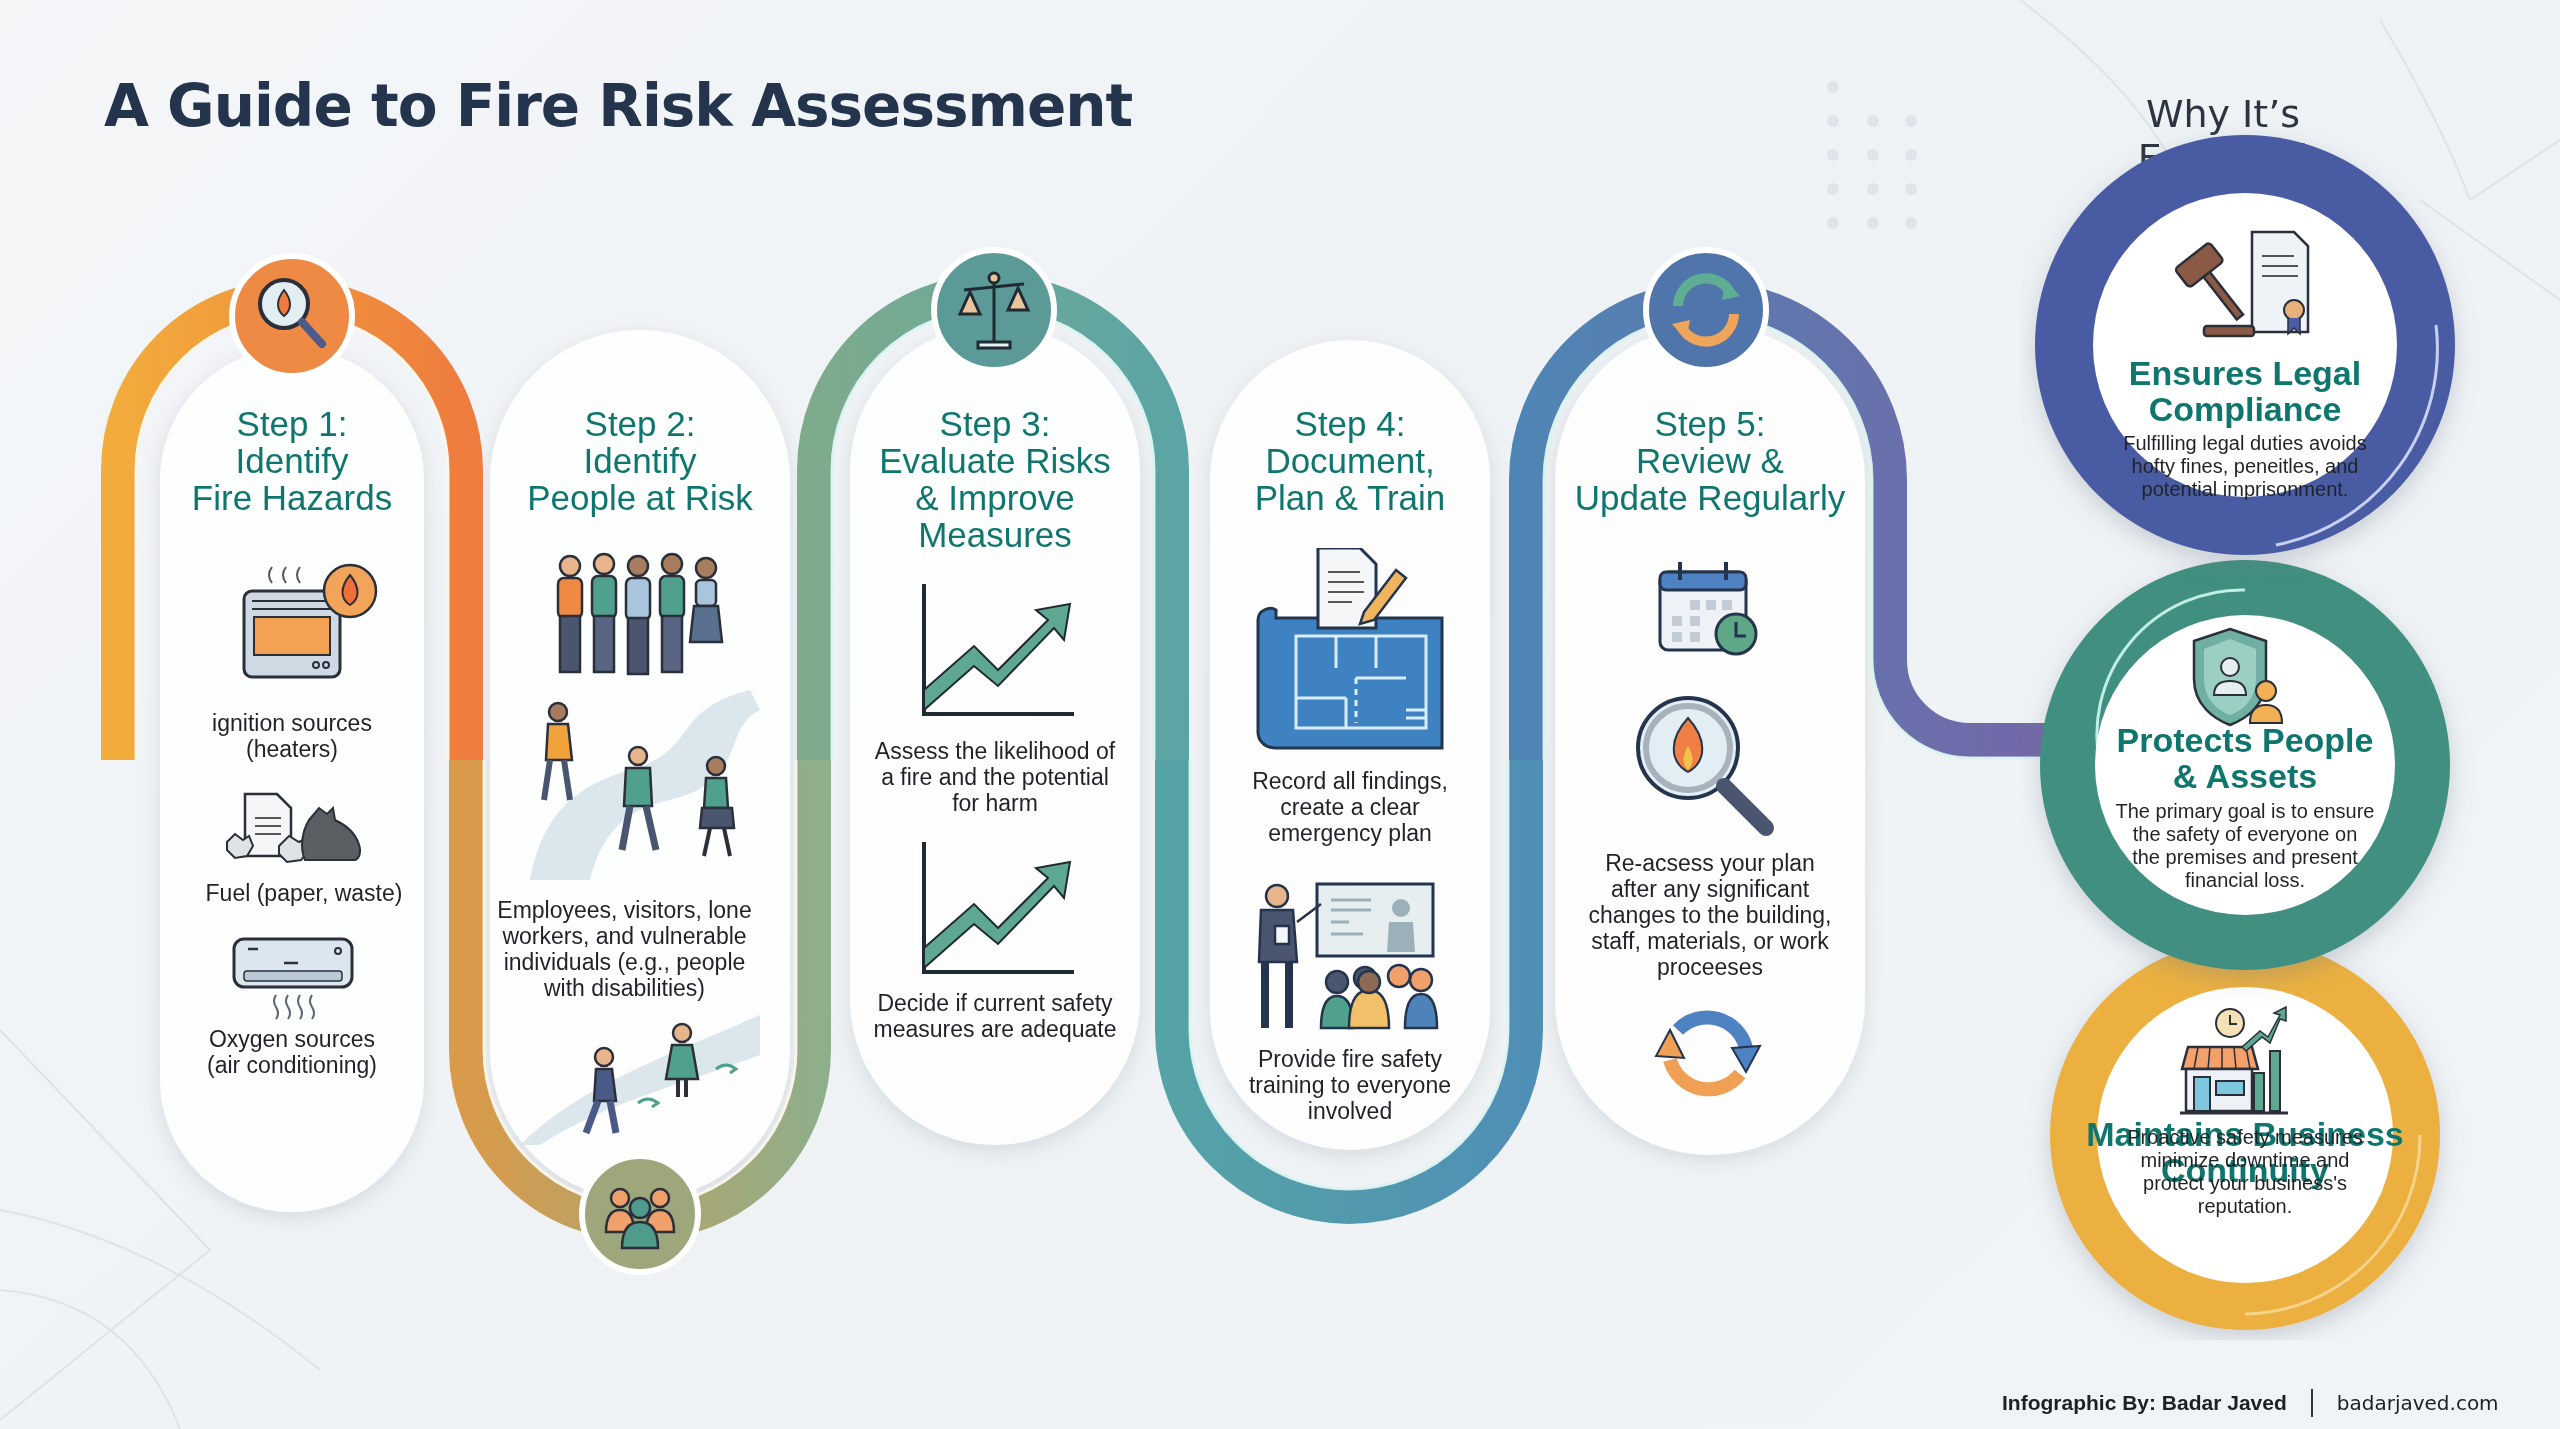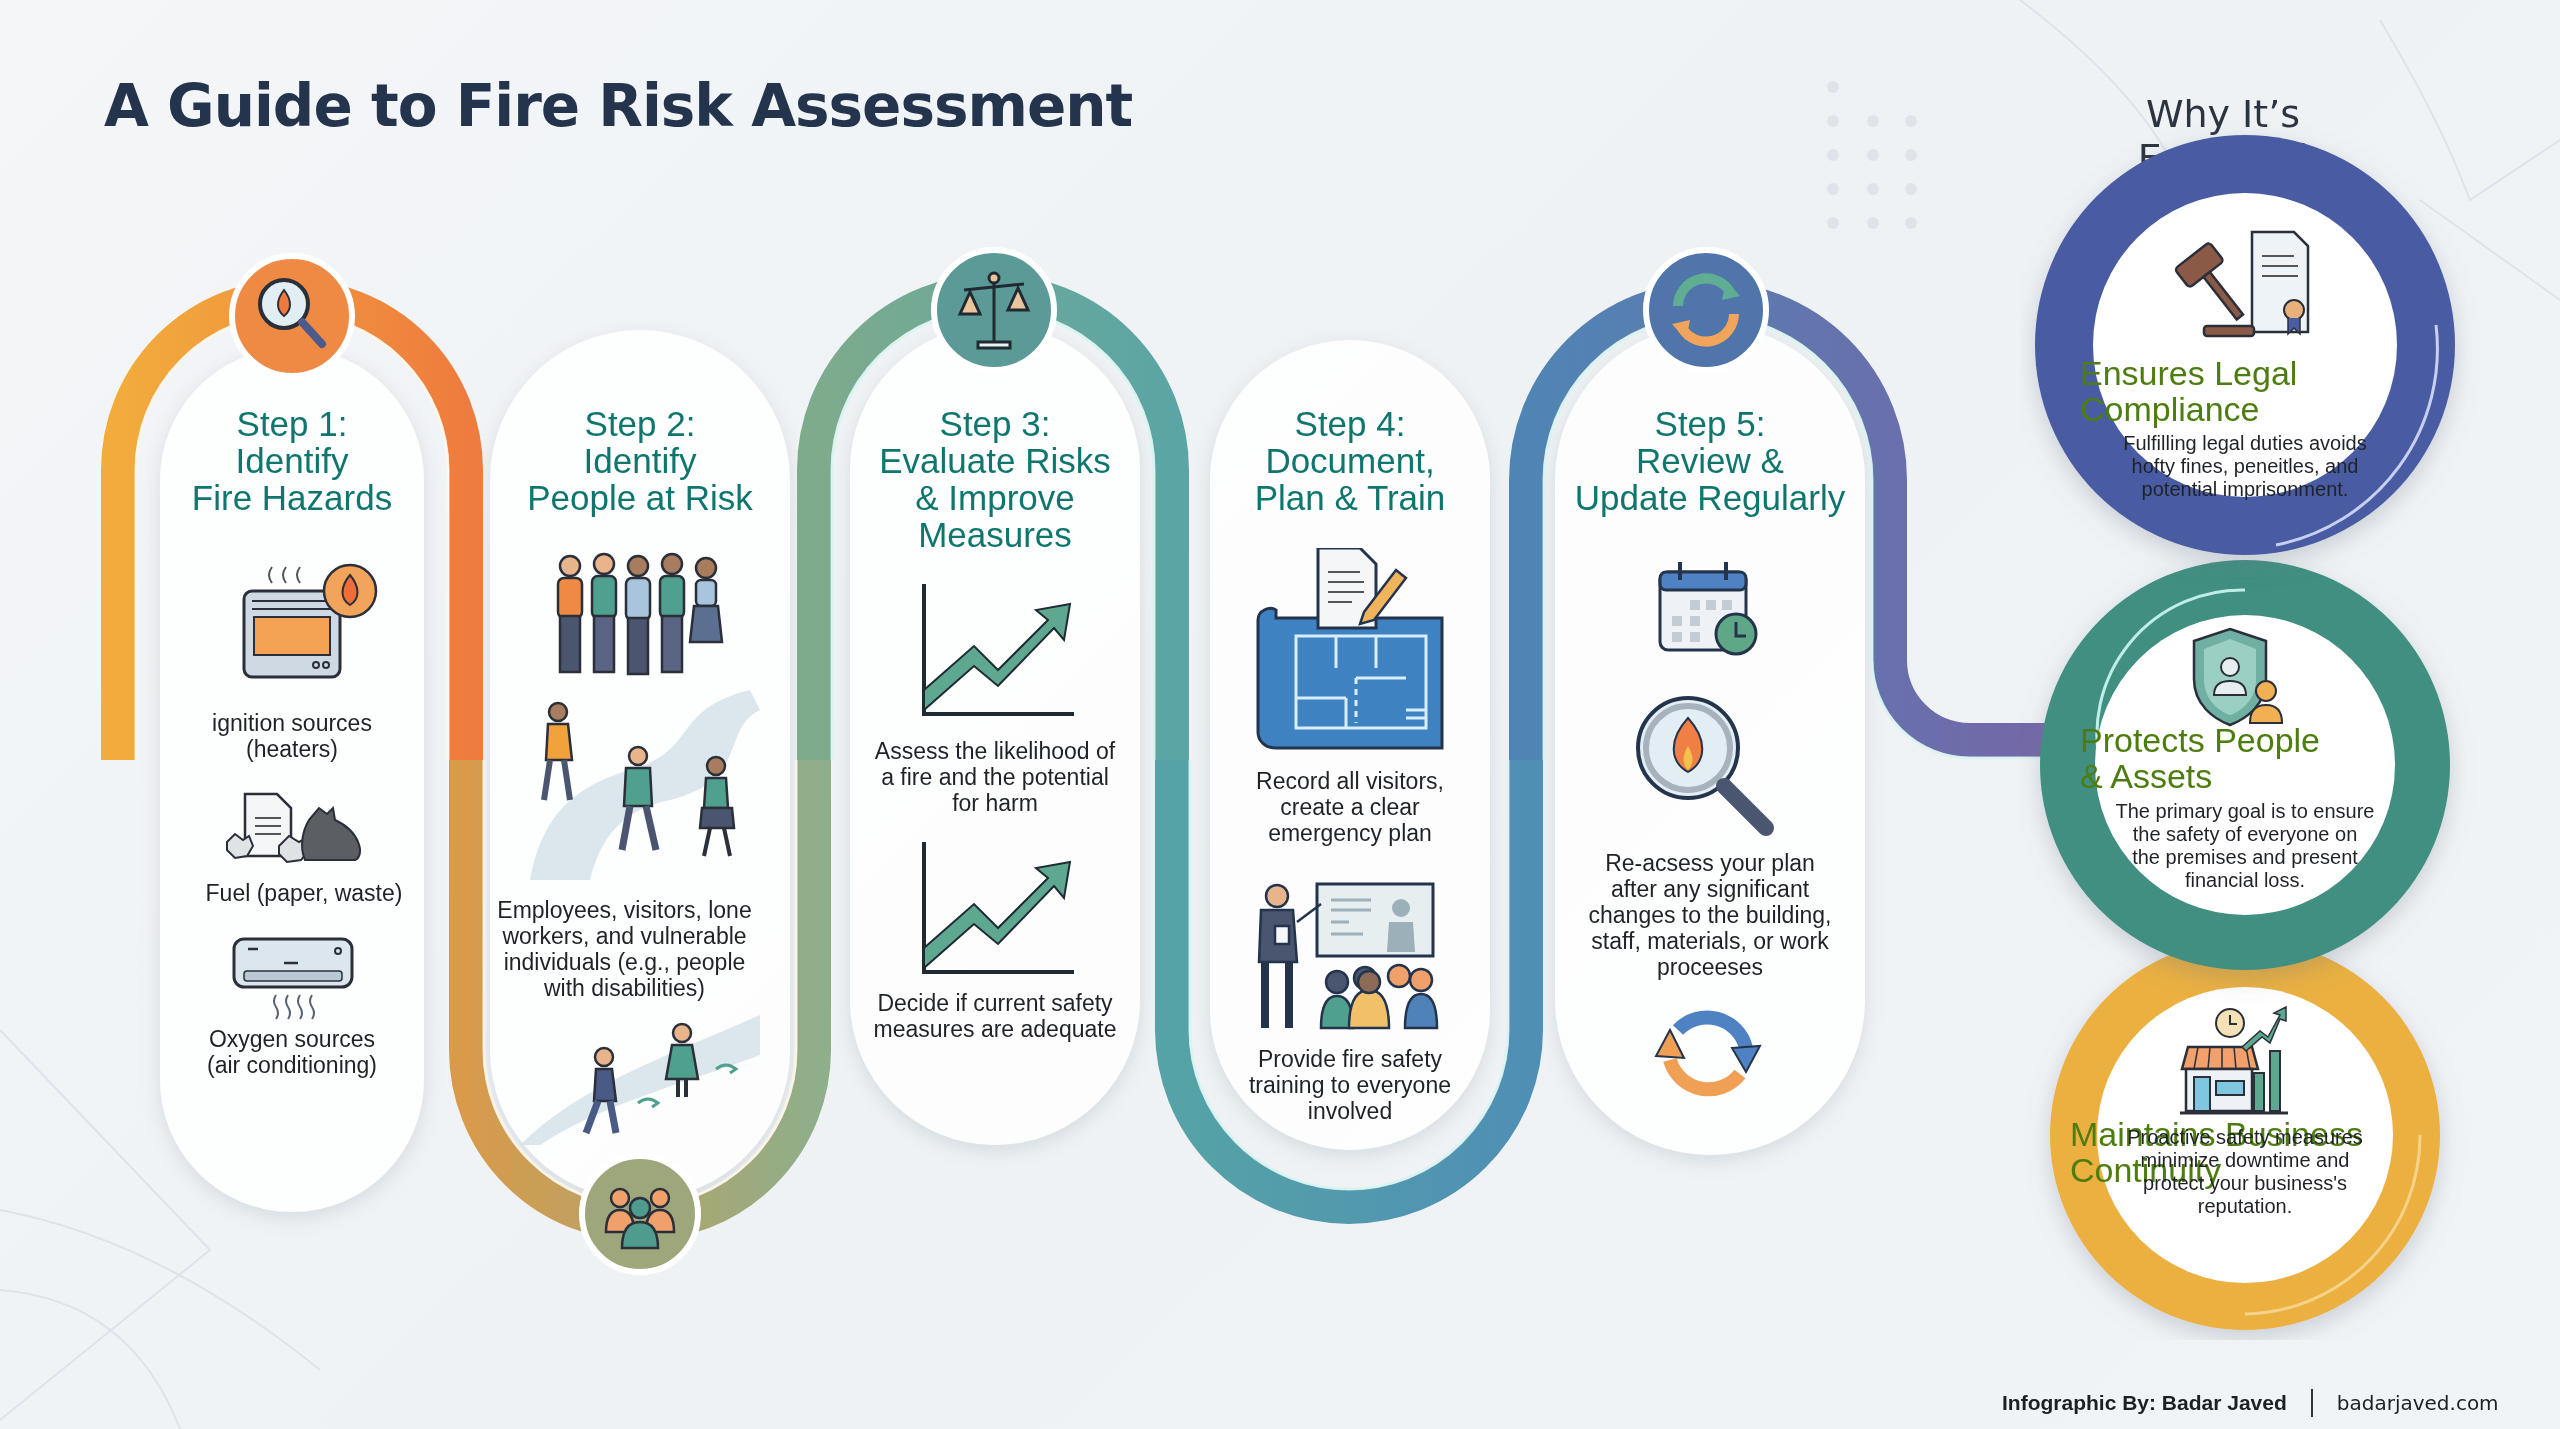--- a/index.html
+++ b/index.html
@@ -29,22 +29,22 @@
   .step-title {
     font-size: 35px; font-weight: normal; line-height: 37px; color: #0f766e;
     white-space: pre-line;
   }
   .caption {
     position: absolute; text-align: center;
     font-size: 23px; line-height: 26px; color: #1f2226;
     white-space: pre-line;
   }
   .benefit-title {
-    position: absolute; 
-    font-size: 34px; font-weight: normal; line-height: 36px; color: #4d7c0f;
+    position: absolute; text-align: center;
+    font-size: 34px; font-weight: bold; line-height: 36px; color: #0f766e;
     white-space: pre-line;
   }
   .benefit-desc {
     position: absolute; text-align: center;
     font-size: 20px; line-height: 23px; color: #1f2226;
     white-space: pre-line;
   }
   .footer {
     position: absolute; left: 2002px; top: 1389px;
     font-size: 21px; color: #1c1f24; display: flex; align-items: center; gap: 24px;
@@ -322,21 +322,21 @@
   </g>
   <path d="M62 0 L104 0 L120 16 L120 80 L62 80Z" fill="#f4f6f8" stroke="#24344d" stroke-width="3"></path>
   <g stroke="#555" stroke-width="2">
       <line x1="72" y1="24" x2="104" y2="24"></line>
       <line x1="72" y1="34" x2="108" y2="34"></line>
       <line x1="72" y1="44" x2="108" y2="44"></line>
       <line x1="72" y1="54" x2="96" y2="54"></line>
     </g>
   <path d="M108 64 L140 22 L150 30 L118 72 L104 76Z" fill="#f0b45c" stroke="#24344d" stroke-width="2.5"></path>
 </svg>
-<div class="caption" style="left:1210px;top:768px;width:280px">Record all visitors,
+<div class="caption" style="left:1210px;top:768px;width:280px">Record all findings,
 create a clear
 emergency plan</div>
 
 <svg class="abs" style="left:1245px;top:882px" width="210" height="150">
   <rect x="72" y="2" width="116" height="72" fill="#e6eef0" stroke="#24344d" stroke-width="3"></rect>
   <g stroke="#9bb0b8" stroke-width="3">
       <line x1="86" y1="18" x2="126" y2="18"></line>
       <line x1="86" y1="28" x2="126" y2="28"></line>
       <line x1="86" y1="40" x2="104" y2="40"></line>
       <line x1="86" y1="52" x2="118" y2="52"></line>

